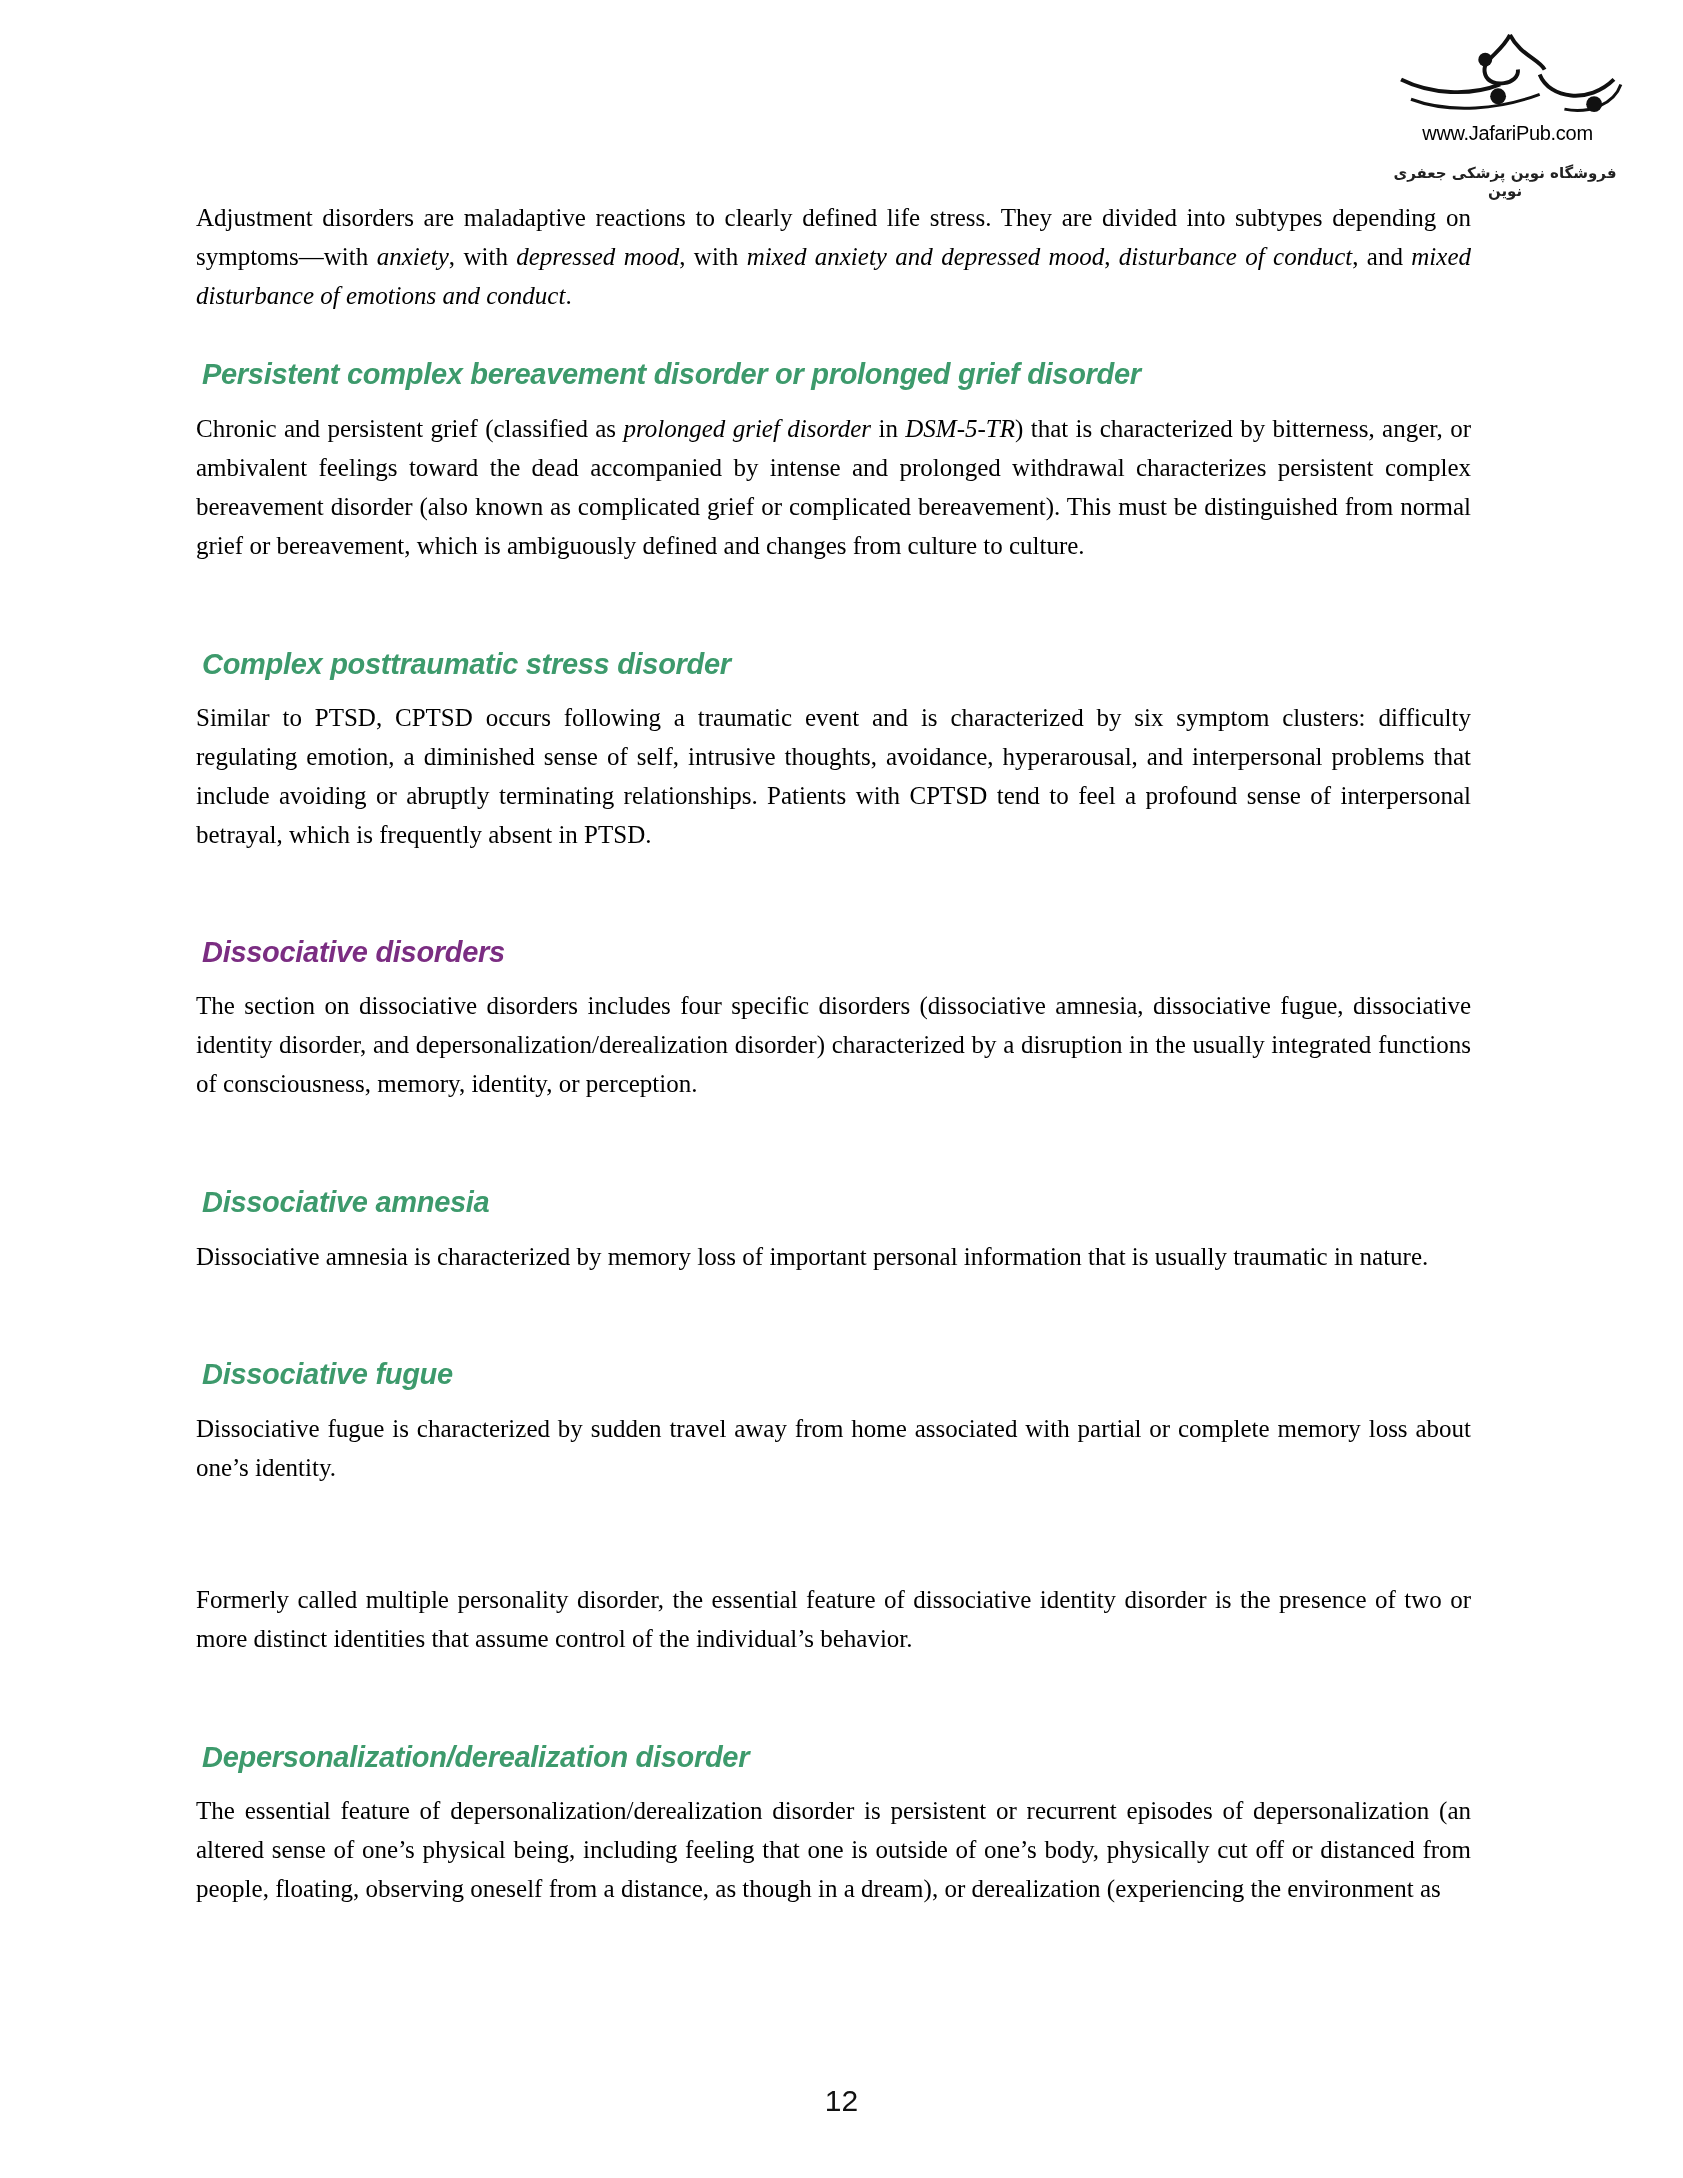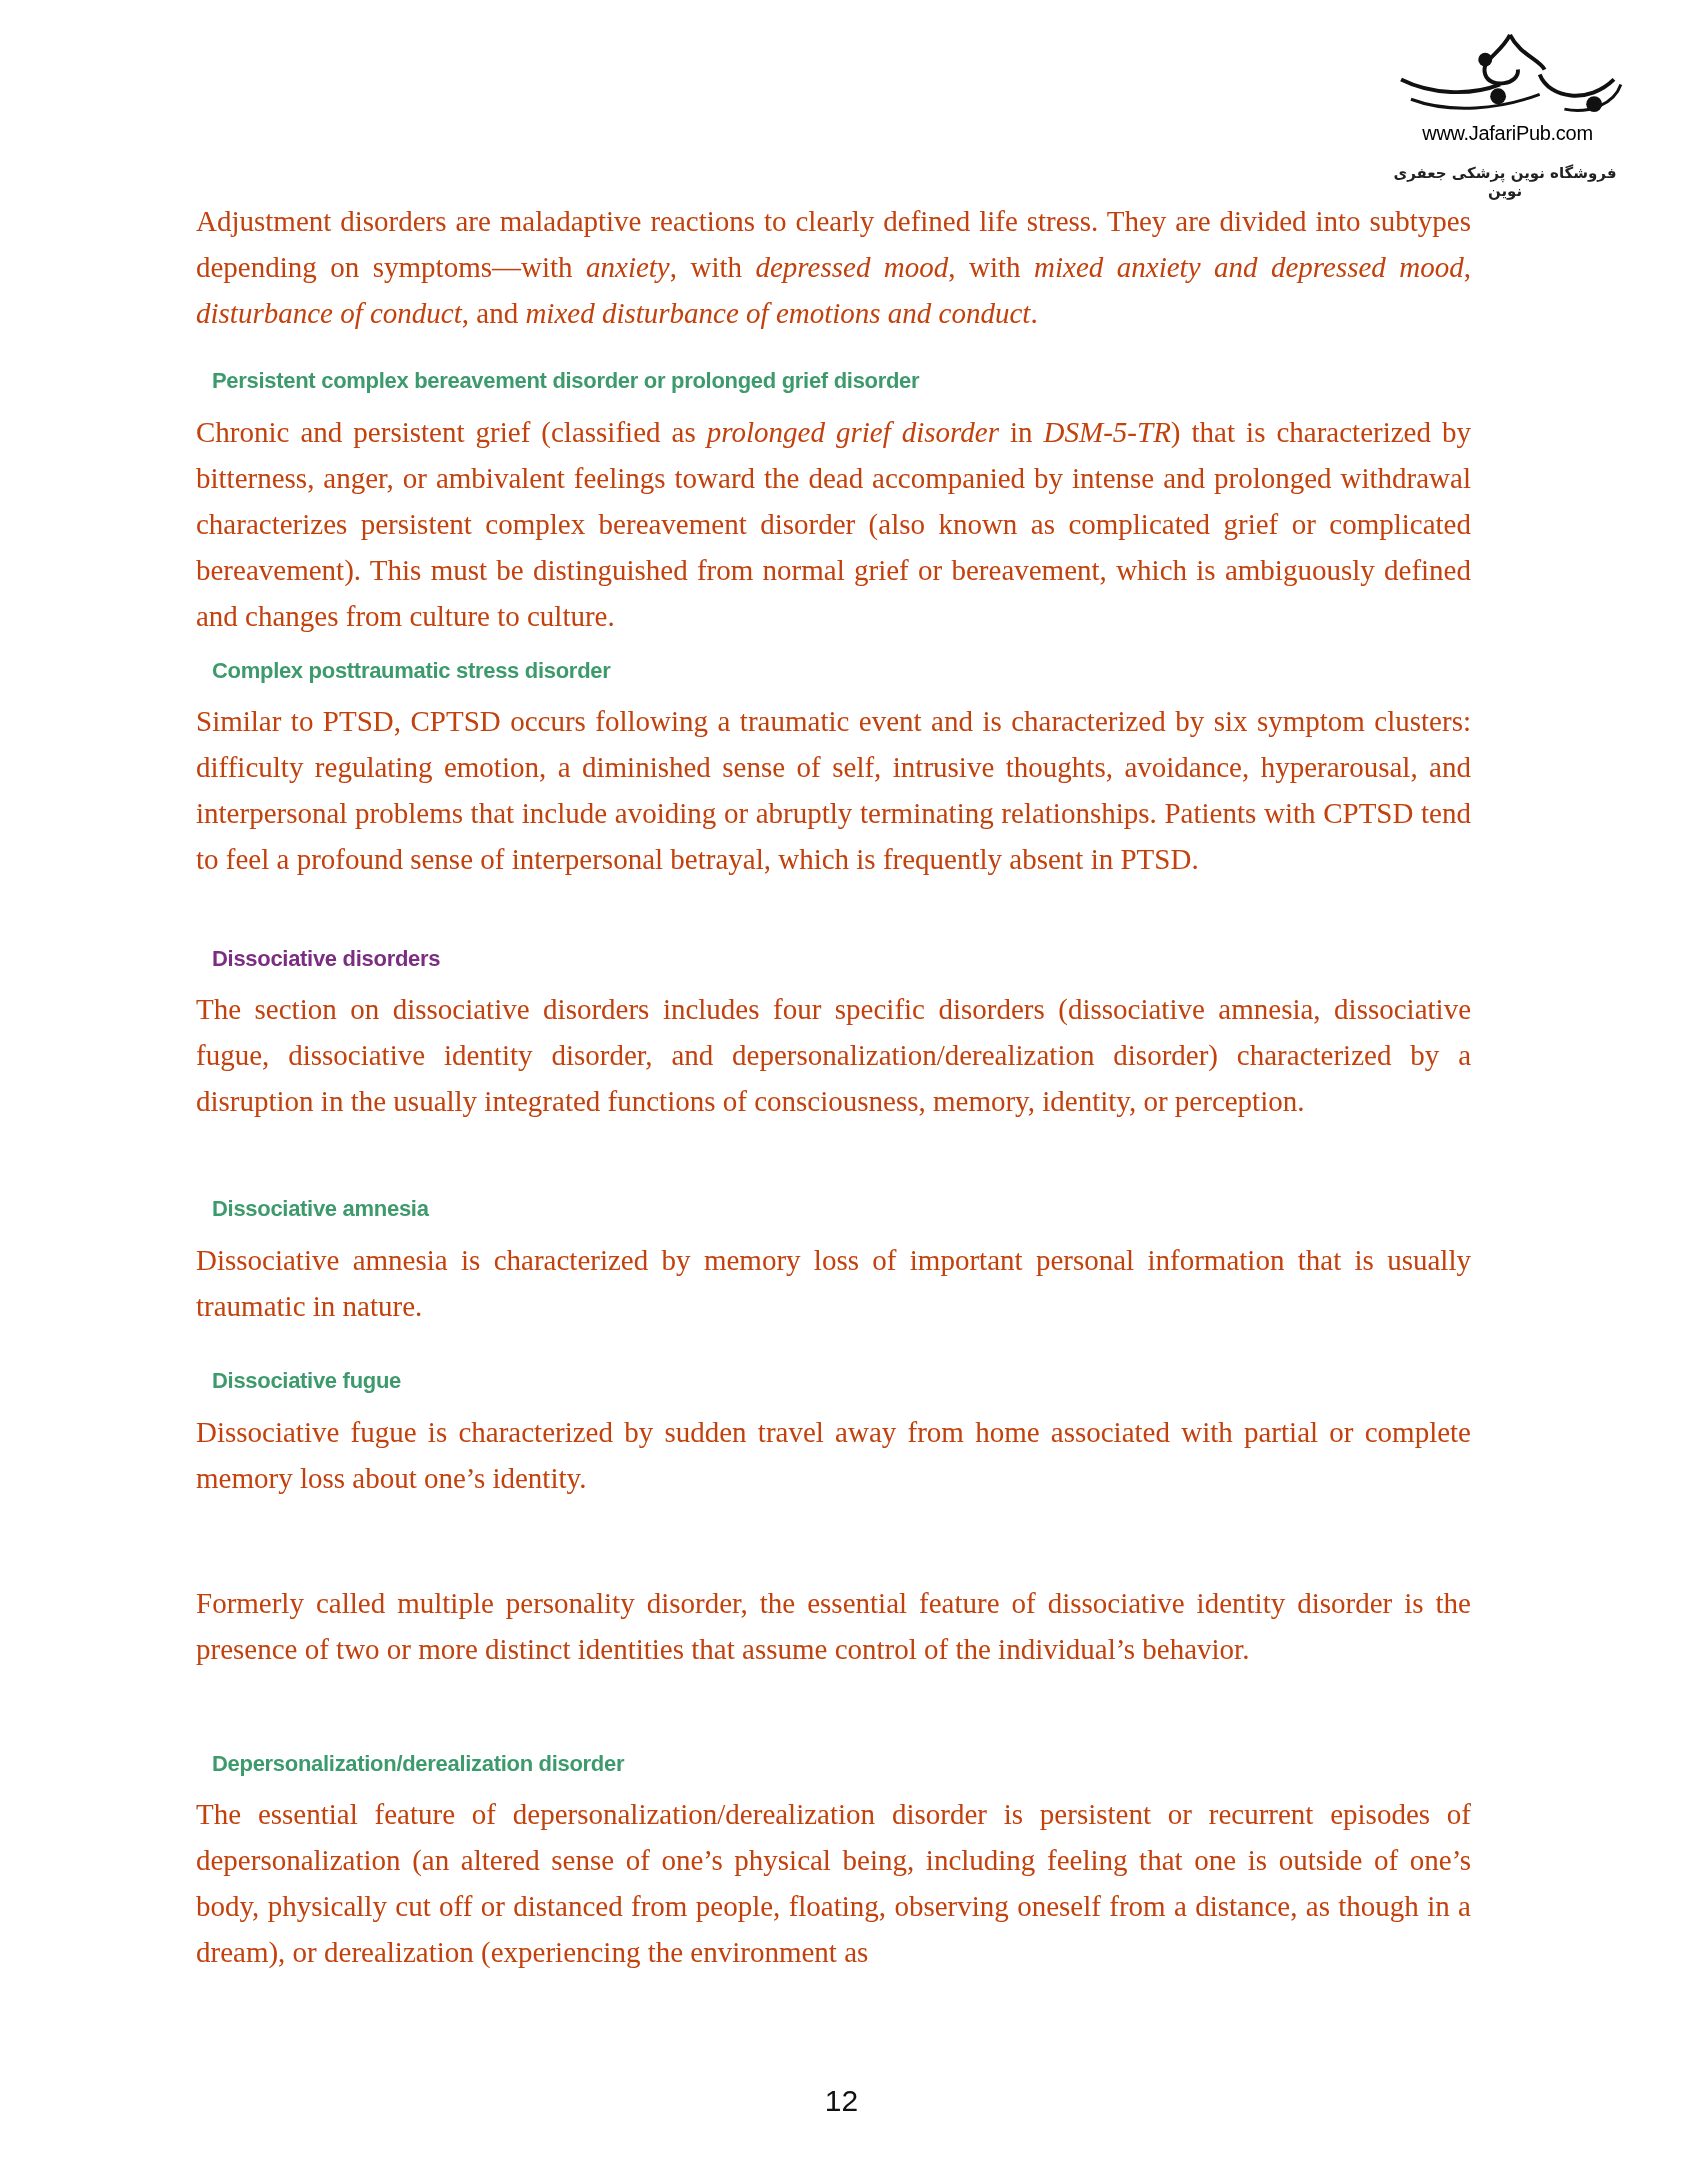--- a/index.html
+++ b/index.html
@@ -5,25 +5,25 @@
   html, body { margin: 0; padding: 0; background: #ffffff; }
   body { width: 1683px; height: 2178px; position: relative; overflow: hidden; }
   .page { position: absolute; left: 0; top: 0; width: 1683px; height: 2178px; background: #fff; }
   .logo { position: absolute; left: 1391px; top: 25px; width: 248px; height: 163px; }
   .logo svg { position: absolute; left: 0; top: 0; }
   .logo-url { position: absolute; left: 0; top: 97px; width: 233px; text-align: center;
     font-family: "Liberation Sans", sans-serif; font-size: 20px; color: #000000; letter-spacing: -0.3px; }
   .logo-fa { position: absolute; left: -10px; top: 139px; width: 248px; text-align: center;
     font-family: "DejaVu Sans", sans-serif; font-size: 15px; color: #222; direction: rtl; font-weight: bold; }
   .block { position: absolute; left: 196px; width: 1275px; }
-  .para { font-family: "Liberation Serif", serif; font-size: 29px; line-height: 46px; color: #c2410c;
+  .para { font-family: "Liberation Serif", serif; font-size: 25px; line-height: 39px; color: #000000;
     text-align: justify; text-align-last: left; margin: 0; }
   .para em { font-style: italic; }
-  .heading { font-family: "Liberation Sans", sans-serif; font-size: 22px; color: #3d9a6c;
-    margin: 16px; white-space: nowrap; letter-spacing: -0.3px; }
+  .heading { font-family: "Liberation Sans", sans-serif; font-style: italic; font-size: 29px; color: #3d9a6c;
+    margin: 6px; white-space: nowrap; letter-spacing: -0.3px; }
   .heading.major { color: #7b2d82; font-weight: bold; }
   .pagenum { position: absolute; left: 792px; top: 2054px; width: 99px; text-align: center;
     font-family: "Liberation Sans", sans-serif; font-size: 30px; color: #111; margin-top: 30px; }
 </style>
 </head>
 <body>
 
 <div class="page">
 
   <div class="logo">

